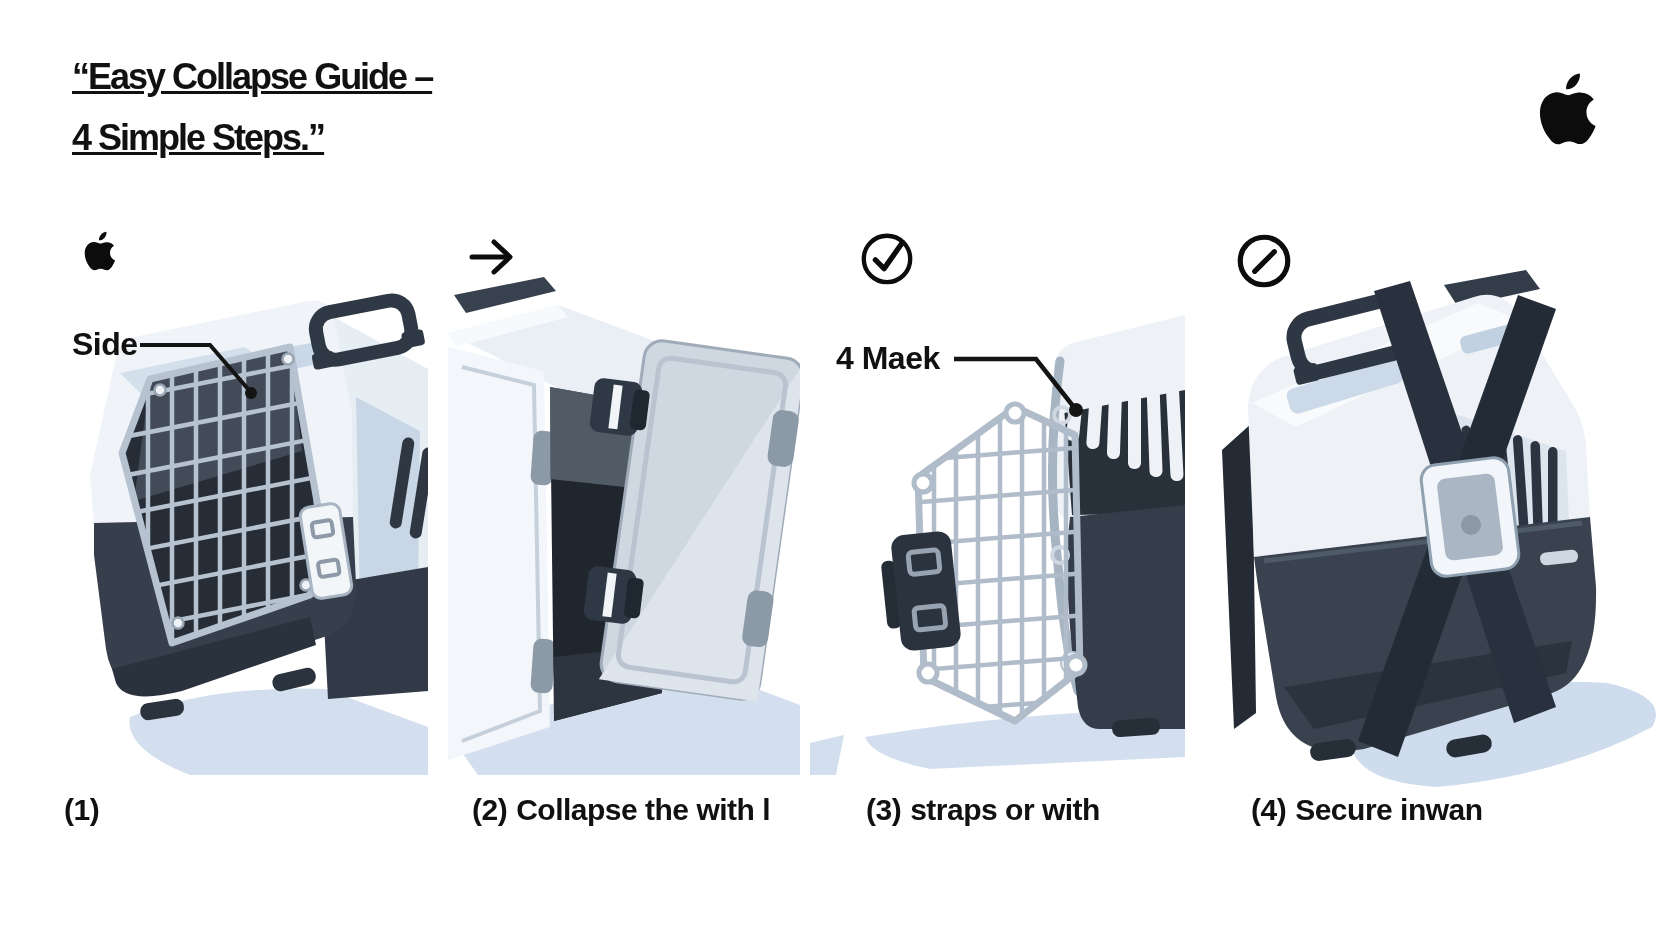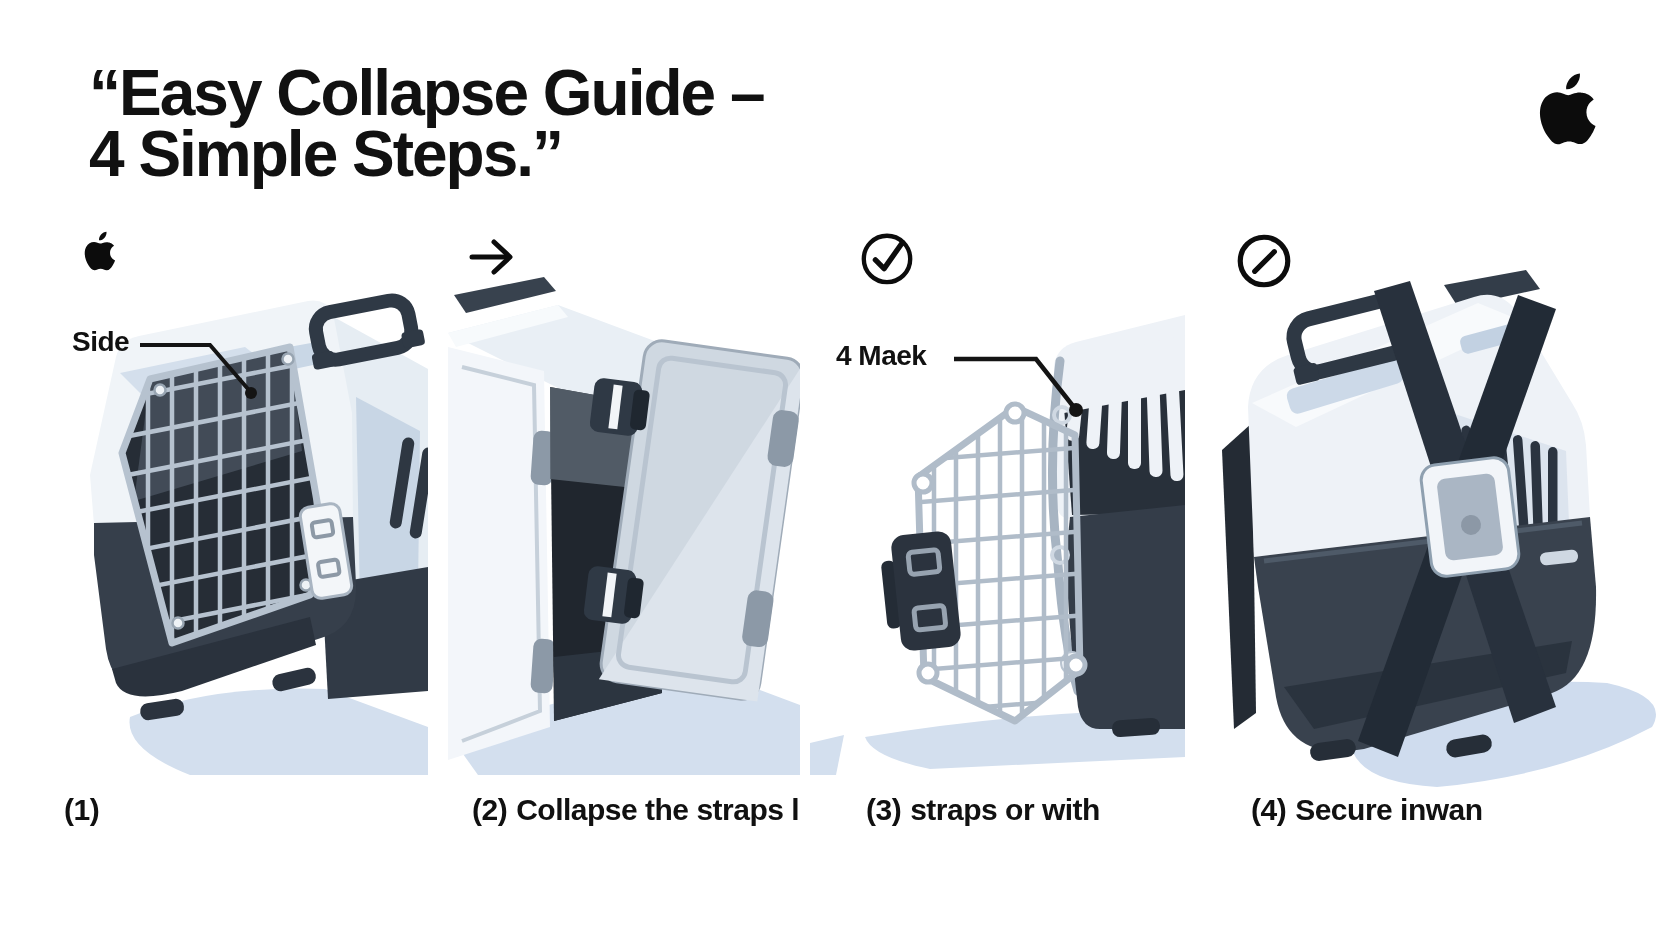--- a/index.html
+++ b/index.html
@@ -1,23 +1,23 @@
 <!DOCTYPE html>
 <html><head>
 <meta charset="utf-8">
 <style>
   html,body{margin:0;padding:0;background:#fff;}
   .page{position:relative;width:1664px;height:928px;background:#ffffff;overflow:hidden;
         font-family:"Liberation Sans",sans-serif;color:#111;}
-  .title{position:absolute;left:72px;top:46px;margin:17px;font-size:64px;line-height:61px;
-         font-weight:700;letter-spacing:-2px;color:#111;}
+  .title{position:absolute;left:72px;top:46px;margin:0;font-size:36px;line-height:61px;
+         font-weight:700;letter-spacing:-2px;color:#111;text-decoration:underline;}
   .header-logo{position:absolute;left:1535px;top:62px;}
   .step-icon{position:absolute;}
   .illus{position:absolute;}
-  .callout{position:absolute;font-size:28px;font-weight:700;letter-spacing:-0.5px;color:#111;white-space:nowrap;}
+  .callout{position:absolute;font-size:32px;font-weight:700;letter-spacing:-0.5px;color:#111;white-space:nowrap;}
   .caption{position:absolute;display:flex;align-items:flex-start;font-size:30px;font-weight:700;
            letter-spacing:-0.5px;color:#111;white-space:nowrap;line-height:38px;}
   .caption .num{font-weight:700;margin-right:9px;}
   .caption .txt span{display:block;}
 </style>
 </head>
 <body>
 
 <div class="page">
 
@@ -260,21 +260,21 @@
   <div class="callout" style="left:72px;top:326px">Side</div>
   <div class="callout" style="left:836px;top:340px">4 Maek</div>
 
   <div class="caption" style="left:64px;top:791px">
     <span class="num">(1)</span>
   </div>
 
   <div class="caption" style="left:472px;top:791px">
     <span class="num">(2)</span>
     <div class="txt">
-        <span>Collapse the straps l</span>
+        <span>Collapse the with l</span>
       </div>
   </div>
 
   <div class="caption" style="left:866px;top:791px">
     <span class="num">(3)</span>
     <div class="txt">
       <span>straps or with</span>
     </div>
   </div>
 

